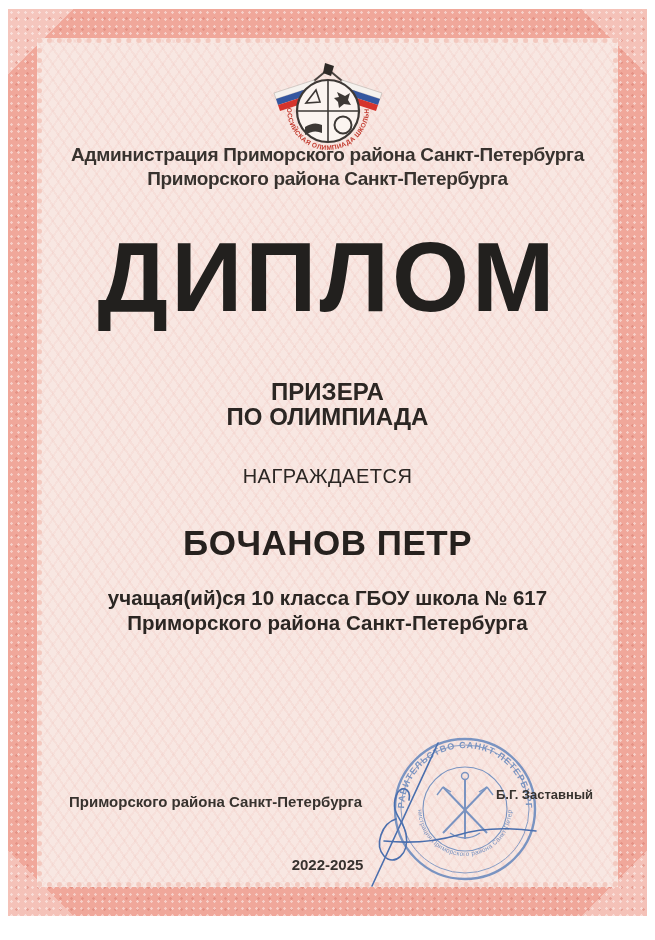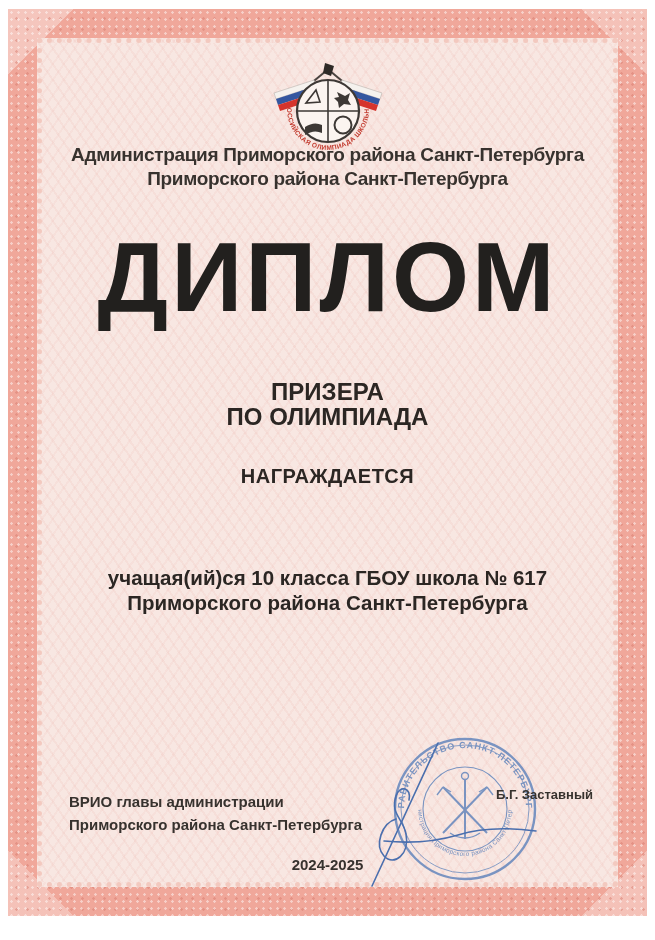--- a/index.html
+++ b/index.html
@@ -37,23 +37,23 @@
   .emblem-wrap{position:absolute;left:50%;top:16px;transform:translateX(-50%);}
   .org{
     top:100px;font-size:19px;line-height:24px;font-weight:600;
     letter-spacing:-0.3px;color:#37322e;
   }
   .title{
     top:178px;font-size:99px;line-height:112px;font-weight:700;
     letter-spacing:3px;color:#22201e;
   }
   .award{top:327px;font-size:24px;line-height:24.5px;font-weight:600;color:#2b2623;margin-top:10px;}
-  .awarded{top:420px;font-size:20px;line-height:26px;font-weight:700;color:#2b2623;letter-spacing:.5px;}
+  .awarded{top:420px;font-size:20px;line-height:26px;font-weight:400;color:#2b2623;letter-spacing:.5px;}
   .recipient{top:479px;font-size:35px;line-height:42px;font-weight:700;color:#26211e;letter-spacing:.5px;}
-  .details{top:522px;font-size:20.5px;line-height:25px;font-weight:600;color:#2b2623;}
+  .details{top:542px;font-size:20.5px;line-height:25px;font-weight:600;color:#2b2623;}
   .sig-left{
     position:absolute;left:27px;top:747px;font-size:15px;line-height:23px;
     font-weight:600;color:#37322e;
   }
   .sig-name{
     position:absolute;right:20px;top:744px;font-size:13px;font-weight:700;color:#37322e;
   }
   .year{top:813px;font-size:15px;font-weight:700;color:#37322e;}
   .stamp-wrap{position:absolute;left:258px;top:648px;width:250px;height:200px;}
 </style>
@@ -107,20 +107,21 @@
 
       <div class="abs center title">ДИПЛОМ</div>
 
       <div class="abs center award">
         <div>ПРИЗЕРА</div>
         <div>ПО ОЛИМПИАДА</div>
       </div>
 
       <div class="abs center awarded">НАГРАЖДАЕТСЯ</div>
 
+      <div class="abs center recipient">БОЧАНОВ ПЕТР</div>
       <div class="abs center details">
         <div>учащая(ий)ся 10 класса ГБОУ школа № 617</div>
         <div>Приморского района Санкт-Петербурга</div>
       </div>
 
       <div class="stamp-wrap">
         <svg width="250" height="200" viewBox="0 0 250 200">
           <g opacity="0.82">
             <circle cx="165" cy="118" r="70" fill="none" stroke="#5f83bb" stroke-width="2.4"></circle>
             <circle cx="165" cy="118" r="64" fill="none" stroke="#5f83bb" stroke-width="0.9"></circle>
@@ -147,22 +148,21 @@
 
           <g fill="none" stroke="#4a6fae" stroke-width="1.6" stroke-linecap="round">
             <path d="M72 195 L138 52"></path>
             <path d="M96 128 c-14 4 -22 26 -12 37 c10 11 26 -2 22 -22 c-3 -16 -16 -20 -10 -38 c4 -12 16 -8 13 4"></path>
             <path d="M84 150 q40 4 74 -6 q32 -10 78 -4"></path>
           </g>
         </svg>
       </div>
 
       <div class="sig-left">
-        <div>ВРИО главы администрации</div>
         <div>Приморского района Санкт-Петербурга</div>
       </div>
       <div class="sig-name">Б.Г. Заставный</div>
 
-      <div class="abs center year">2024-2025</div>
+      <div class="abs center year">2022-2025</div>
 
     </div>
   </div>
 </div>
 
 </body></html>

